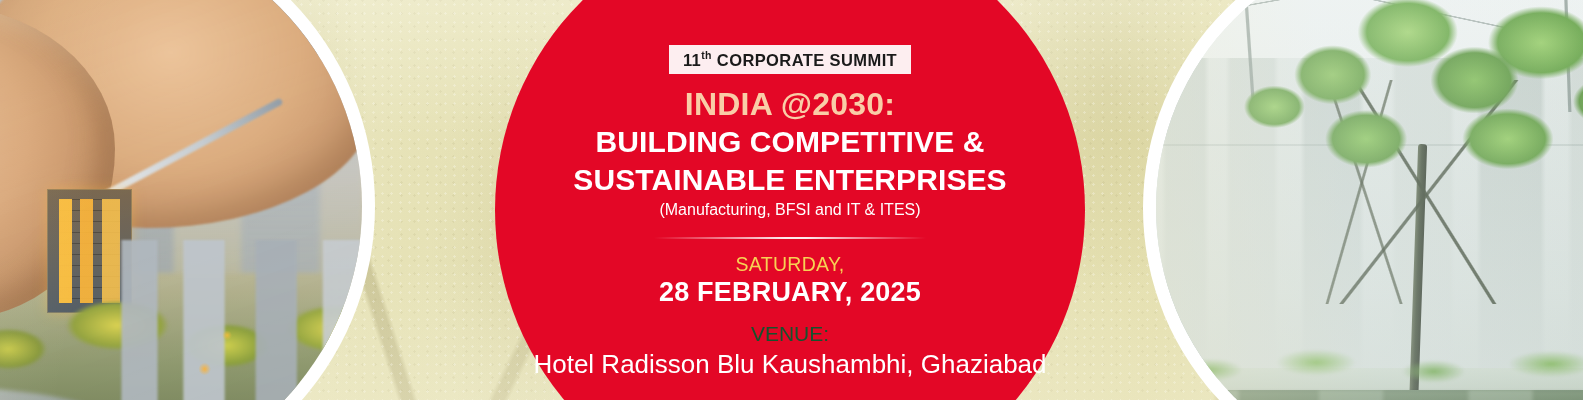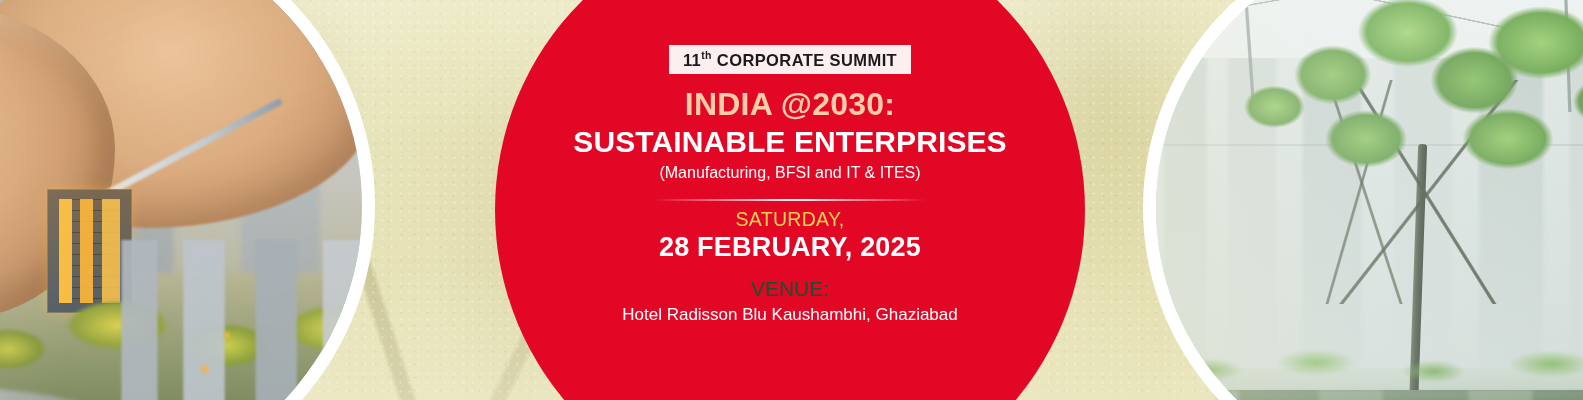--- a/index.html
+++ b/index.html
@@ -322,21 +322,21 @@
     white-space:nowrap;
   }
 
   .divider {
     margin-top:17px;
     width:272px; height:2px;
     background:linear-gradient(90deg, rgba(255,255,255,0), rgba(255,255,255,.92) 48%, rgba(255,255,255,.92) 56%, rgba(255,255,255,0));
   }
 
   .day {
-    margin-top:8px;
+    margin-top:15px;
     color:#f7d154;
     font-size:19.5px;
     font-weight:400;
     letter-spacing:.3px;
     line-height:1.1;
   }
   .date {
     margin-top:3px;
     color:#ffffff;
     font-size:27px;
@@ -348,21 +348,21 @@
   .venue-label {
     margin-top:14px;
     color:#14532d;
     font-size:21px;
     font-weight:400;
     line-height:1.1;
   }
   .venue-value {
     margin-top:5px;
     color:#ffffff;
-    font-size:17px;
+    font-size:26px;
     font-weight:400;
     line-height:1.15;
     white-space:nowrap;
   }
 </style>
 </head>
 <body>
 
 <div class="banner">
 
@@ -409,20 +409,21 @@
     </div>
   </div>
 
   <div class="red-circle"></div>
 
   <div class="content">
 
     <div class="badge"><span>11</span><sup>th</sup><span> CORPORATE SUMMIT</span></div>
 
     <div class="title-main">INDIA @2030:</div>
+    <div class="title-sub">BUILDING COMPETITIVE &amp;</div>
     <div class="title-sub">SUSTAINABLE ENTERPRISES</div>
     <div class="title-note">(Manufacturing, BFSI and IT &amp; ITES)</div>
 
     <div class="divider"></div>
 
     <div class="day">SATURDAY,</div>
     <div class="date">28 FEBRUARY, 2025</div>
 
     <div class="venue-label">VENUE:</div>
     <div class="venue-value">Hotel Radisson Blu Kaushambhi, Ghaziabad</div>

